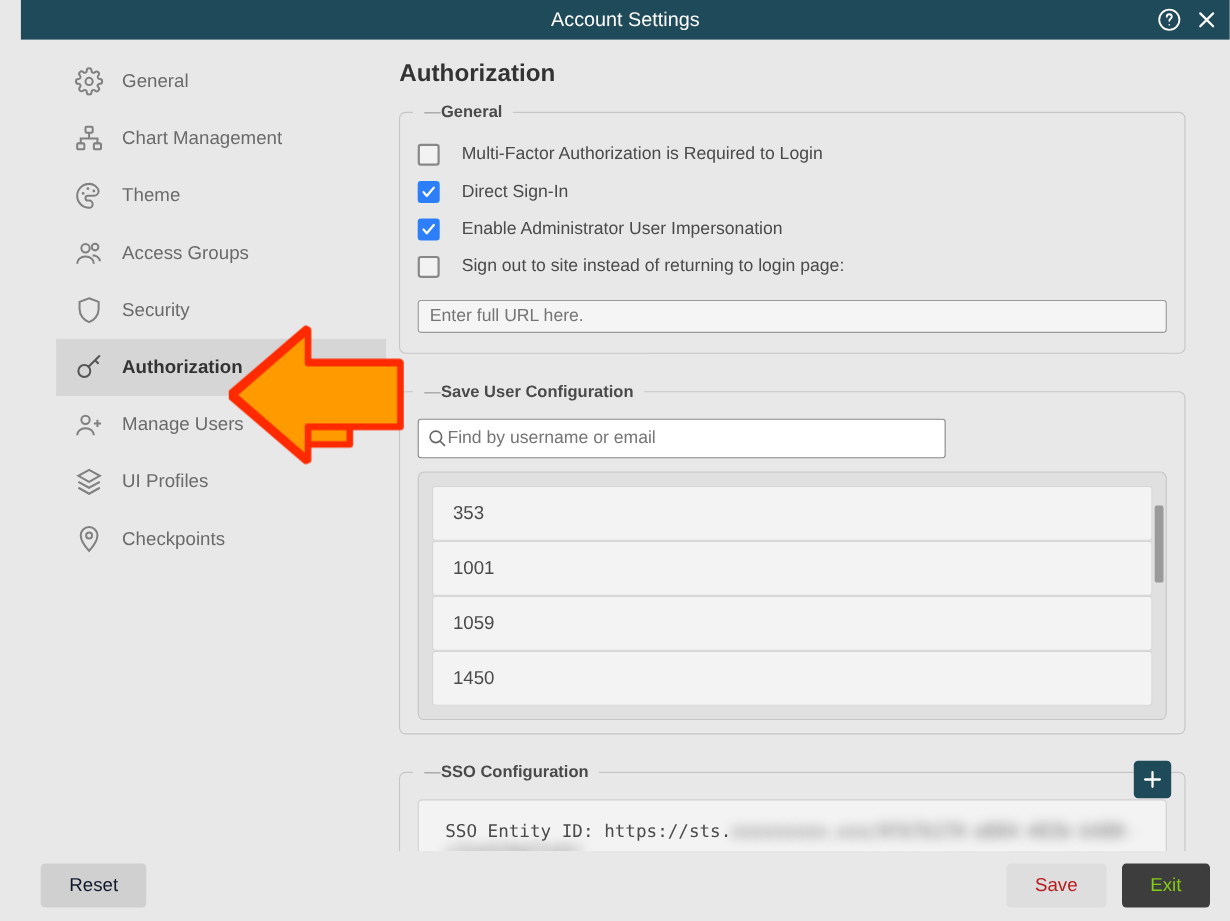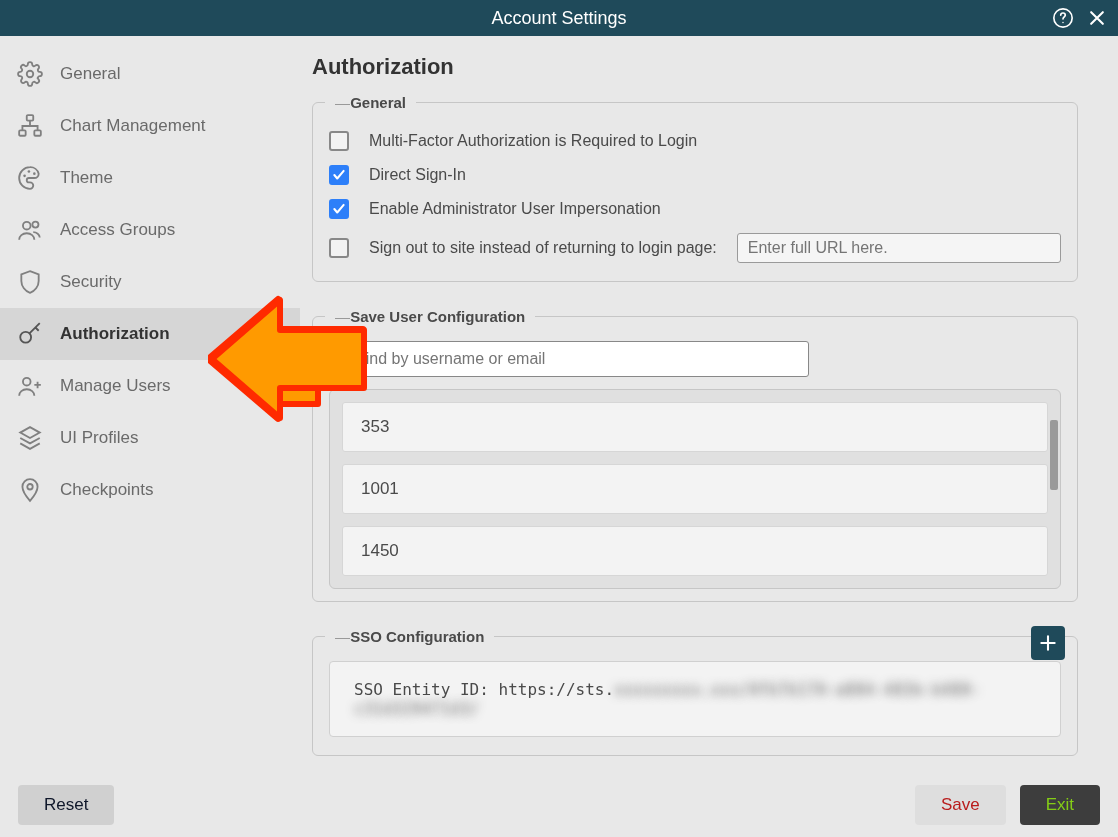--- a/index.html
+++ b/index.html
@@ -1,22 +1,22 @@
 <!DOCTYPE html>
 <html><head>
 <meta charset="utf-8">
 <style>
   * { box-sizing: border-box; margin: 0; padding: 0; }
   html, body { width: 1118px; height: 837px; font-family: Arial, Helvetica, sans-serif; background: #e8e8e8; overflow: hidden; }
-  .window { width: 1118px; height: 837px; display: flex; flex-direction: column; }
+  .window { width: 1118px; height: 837px; display: flex; flex-direction: column; padding-left: 19px; }
   .titlebar { height: 36px; background: #1f4a5a; color: #fff; display: flex; align-items: center; justify-content: center; position: relative; }
   .titlebar .title { font-size: 18px; }
   .titlebar .controls { position: absolute; right: 10px; top: 0; height: 36px; display: flex; align-items: center; gap: 12px; }
   .titlebar .controls .ctl { width: 22px; height: 22px; display:flex; align-items:center; justify-content:center; cursor:pointer; }
-  .body { flex: 1; display: flex; background: #e8e8e8; min-height: 0; }
+  .body { flex: 1; display: flex; background: #e8e8e8; min-height: 0; margin-left: 32px; }
   .sidebar { width: 300px; background: #e8e8e8; padding-top: 12px; }
   .side-item { display: flex; align-items: center; gap: 16px; height: 52px; padding: 0 16px; color: #6a6a6a; font-size: 17px; cursor: pointer; }
   .side-item.active { background: #d6d6d6; color:#333; font-weight:600; }
   .side-item .icon { width: 28px; height: 28px; display:flex; align-items:center; justify-content:center; }
   .side-item svg { fill: none; stroke: #808080; stroke-width: 1.7; }
   .side-item.active svg { stroke: #555; }
   .main { flex:1; display:flex; flex-direction:column; padding: 18px 22px 0 12px; min-width:0; }
   .main h1 { font-size: 22px; font-weight: 600; color:#333; margin-bottom: 14px; }
   .scroll-area { flex:1; position:relative; overflow:hidden; border-right: 14px solid transparent; }
   .scroll-inner { position:absolute; inset:0; overflow-y:auto; padding-right: 4px; }
@@ -29,21 +29,21 @@
   fieldset.group > legend::before { content: "—  "; color:#999; font-weight:400; letter-spacing:-2px; }
   .chk-row { display:flex; align-items:center; gap:20px; margin: 4px 0 14px 0; font-size:16px; color:#4a4a4a; }
   .chk-row.last { margin-bottom: 0; flex-wrap:wrap; }
   .chk { width:20px; height:20px; border:2px solid #888; border-radius:3px; display:inline-flex; align-items:center; justify-content:center; background:#f2f2f2; cursor:pointer; flex-shrink:0; }
   .chk.checked { background:#2d7ff9; border-color:#2d7ff9; }
   .chk.checked svg { stroke:#fff; }
   .urlbox { flex:1; min-width:280px; height:30px; border:1px solid #9a9a9a; border-radius:3px; padding: 0 10px; font-size:16px; color:#15803d; background:#f5f5f5; }
   .searchwrap { display:flex; align-items:center; height:36px; border:1px solid #888; border-radius:3px; background:#fff; padding:0 8px; width:480px; margin-bottom:12px; }
   .searchwrap input { border:none; outline:none; flex:1; font-size:16px; color:#666; background:transparent; }
   .userlistbox { border:1px solid #c6c6c6; border-radius:6px; padding:12px; background:#e0e0e0; position:relative; }
-  .userlist { display:flex; flex-direction:column; gap:12px; max-height: 210px; overflow:hidden; }
+  .userlist { display:flex; flex-direction:column; max-height: 210px; overflow:hidden; }
   .user-row { background:#f3f3f3; border:1px solid #d6d6d6; border-radius:3px; padding: 14px 18px; font-size:17px; color:#4a4a4a; }
   .userlist-scroll { position:absolute; right:2px; top:30px; width:8px; height:70px; background:#9a9a9a; border-radius:2px; }
   .sso-head { display:flex; align-items:center; justify-content:space-between; }
   .add-btn { width:34px; height:34px; background:#1f4a5a; color:#fff; display:flex; align-items:center; justify-content:center; border-radius:4px; font-size:24px; cursor:pointer; margin-top:-36px; margin-right:-4px; }
   .sso-card { background:#f3f3f3; border:1px solid #d0d0d0; border-radius:4px; padding:18px 24px; font-size:16px; color:#4a4a4a; font-family: monospace; }
   .sso-card .blur { color:transparent; text-shadow: 0 0 10px rgba(80,80,80,0.85); user-select:none; }
   .footer { height:64px; display:flex; align-items:center; justify-content:space-between; padding:0 18px; background:#e8e8e8; }
   .footer .left, .footer .right { display:flex; gap:14px; }
   .btn { height:40px; padding:0 26px; border-radius:4px; font-size:17px; display:flex; align-items:center; justify-content:center; cursor:pointer; border:none; }
   .btn.reset { background:#d0d0d0; color:#0f172a; }
@@ -206,20 +206,21 @@
               <svg width="18" height="18" viewBox="0 0 24 24" fill="none" stroke="#666" stroke-width="2">
                   <circle cx="10" cy="10" r="7"></circle>
                   <path d="M21 21l-6-6"></path>
                 </svg>
               <input placeholder="Find by username or email" style="">
             </div>
             <div class="userlistbox" style="position:relative;">
               <div class="userlist">
                 <div class="user-row">353</div>
                 <div class="user-row">1001</div>
+                <div class="user-row">1059</div>
                 <div class="user-row">1450</div>
               </div>
               <div class="userlist-scroll"></div>
             </div>
           </fieldset>
 
           <fieldset class="group">
             <legend>SSO Configuration</legend>
             <div class="sso-head">
               <span></span>

